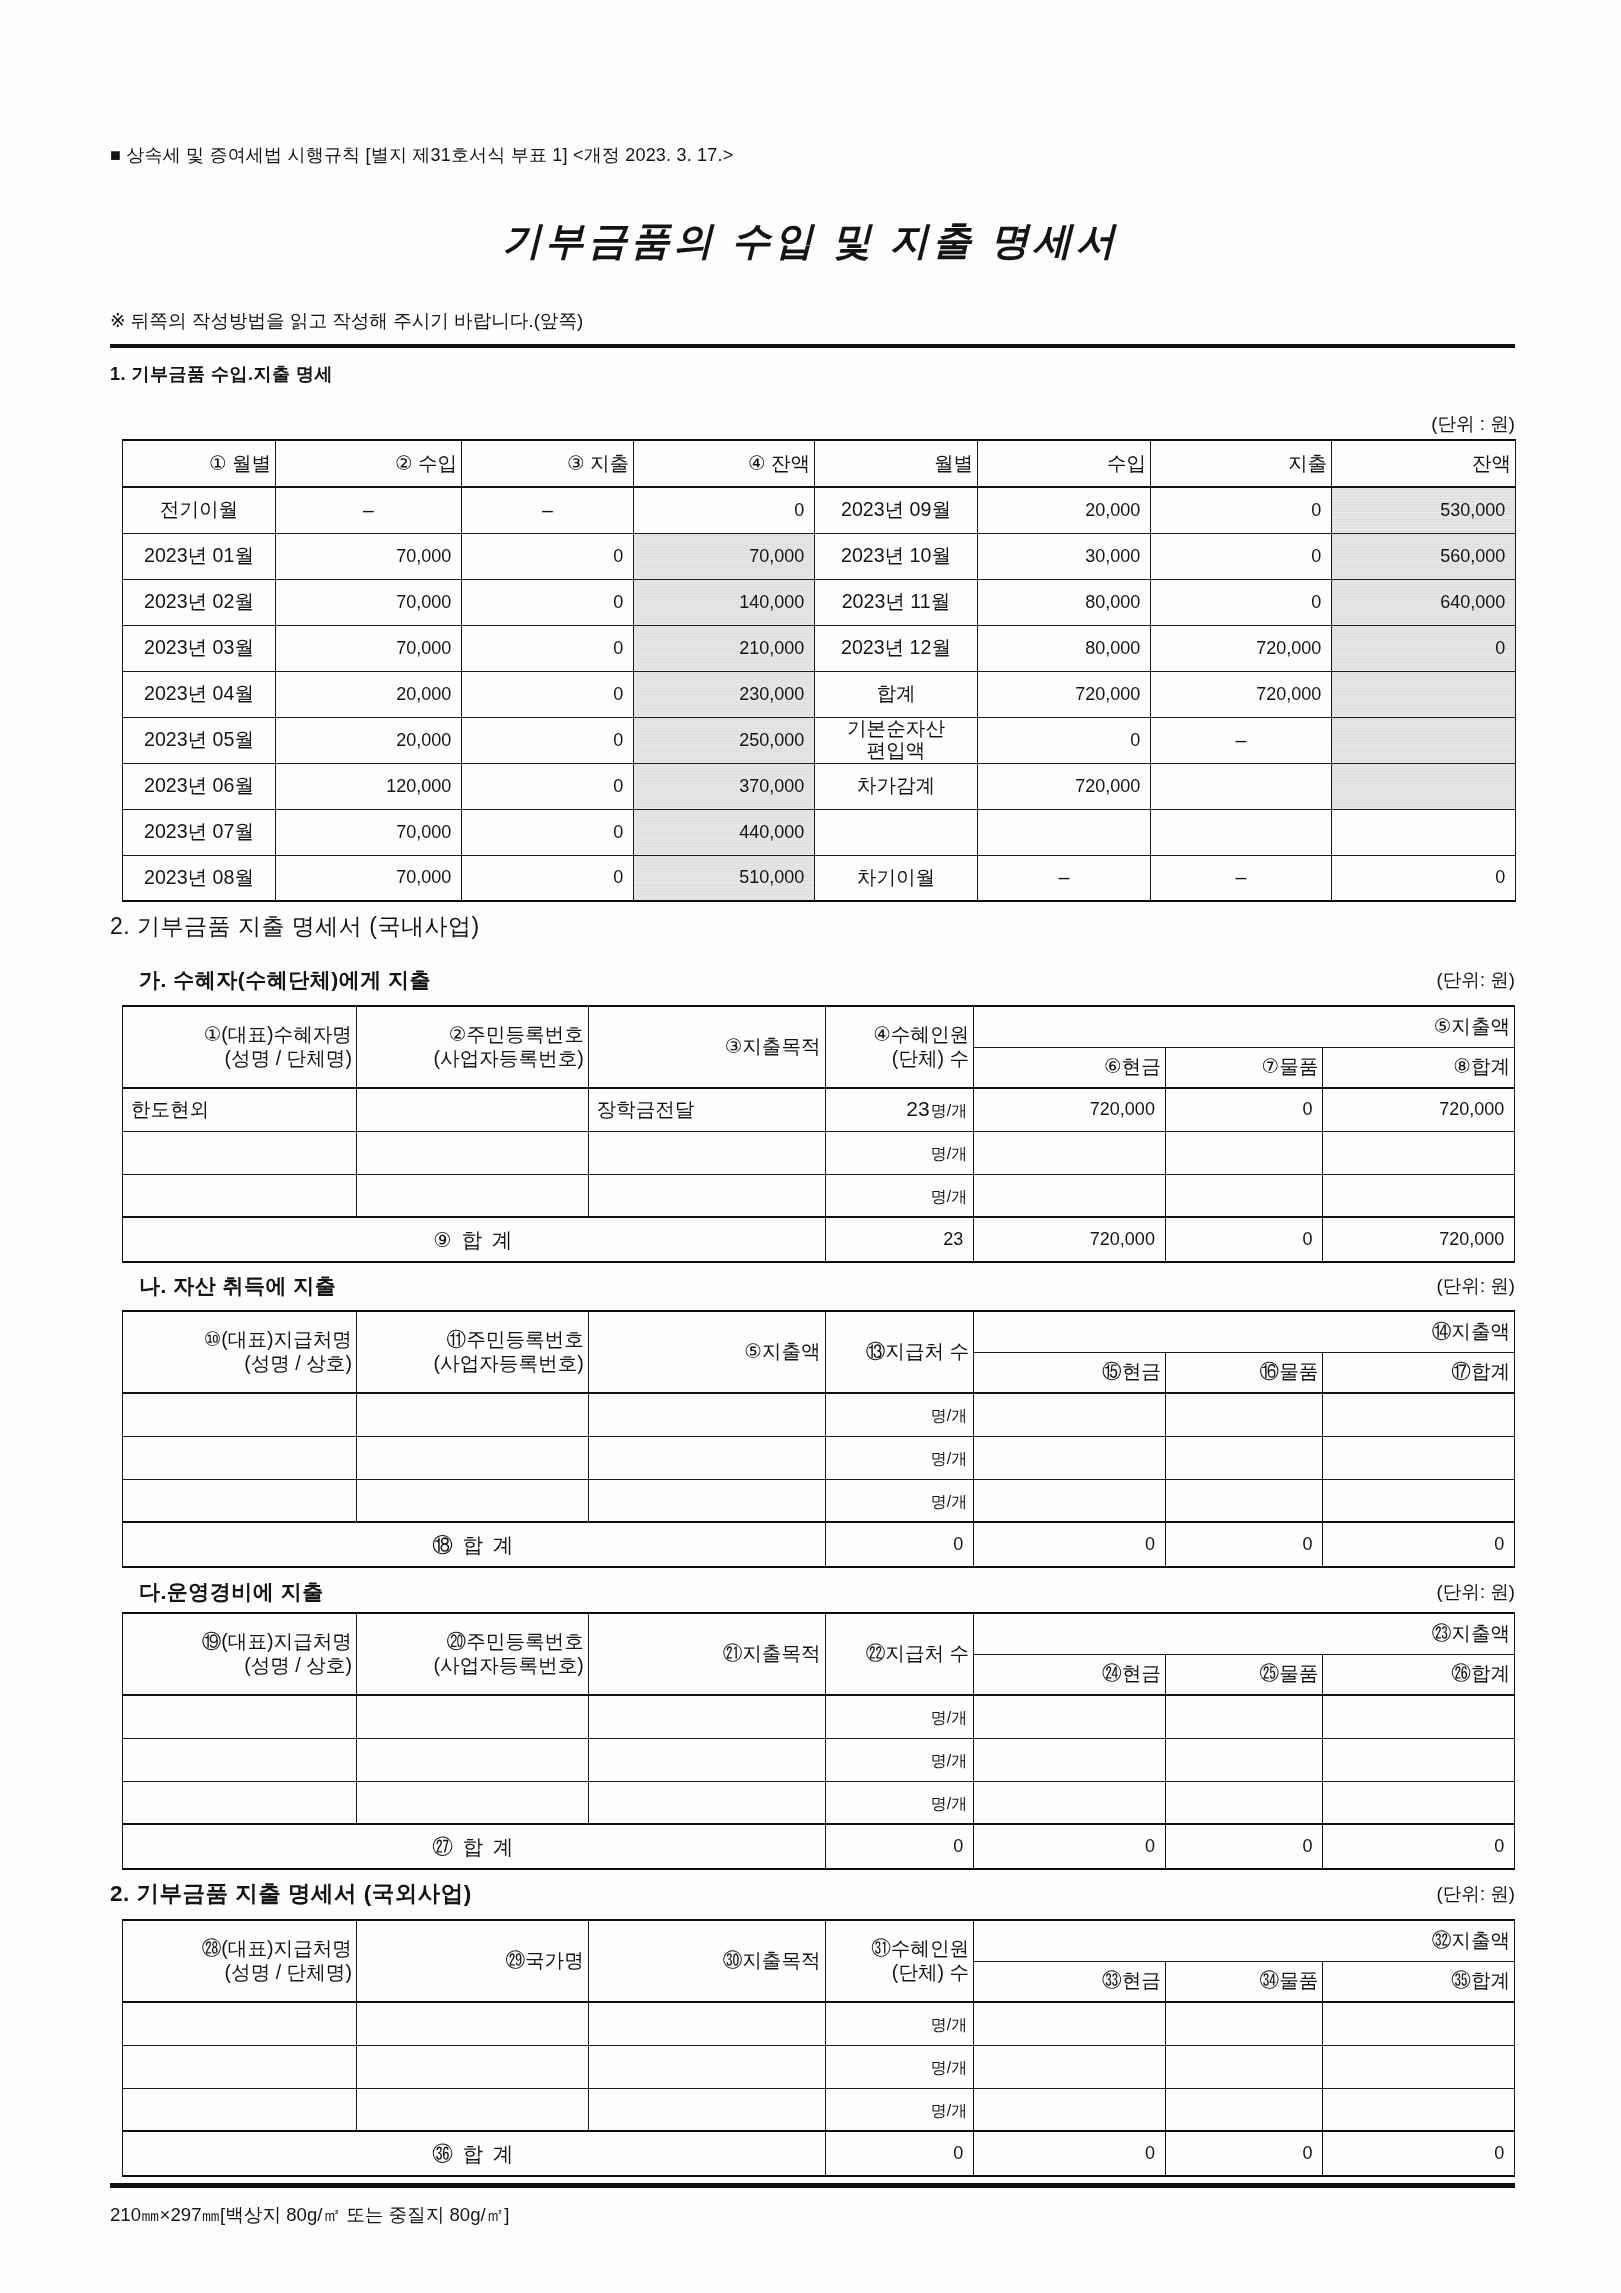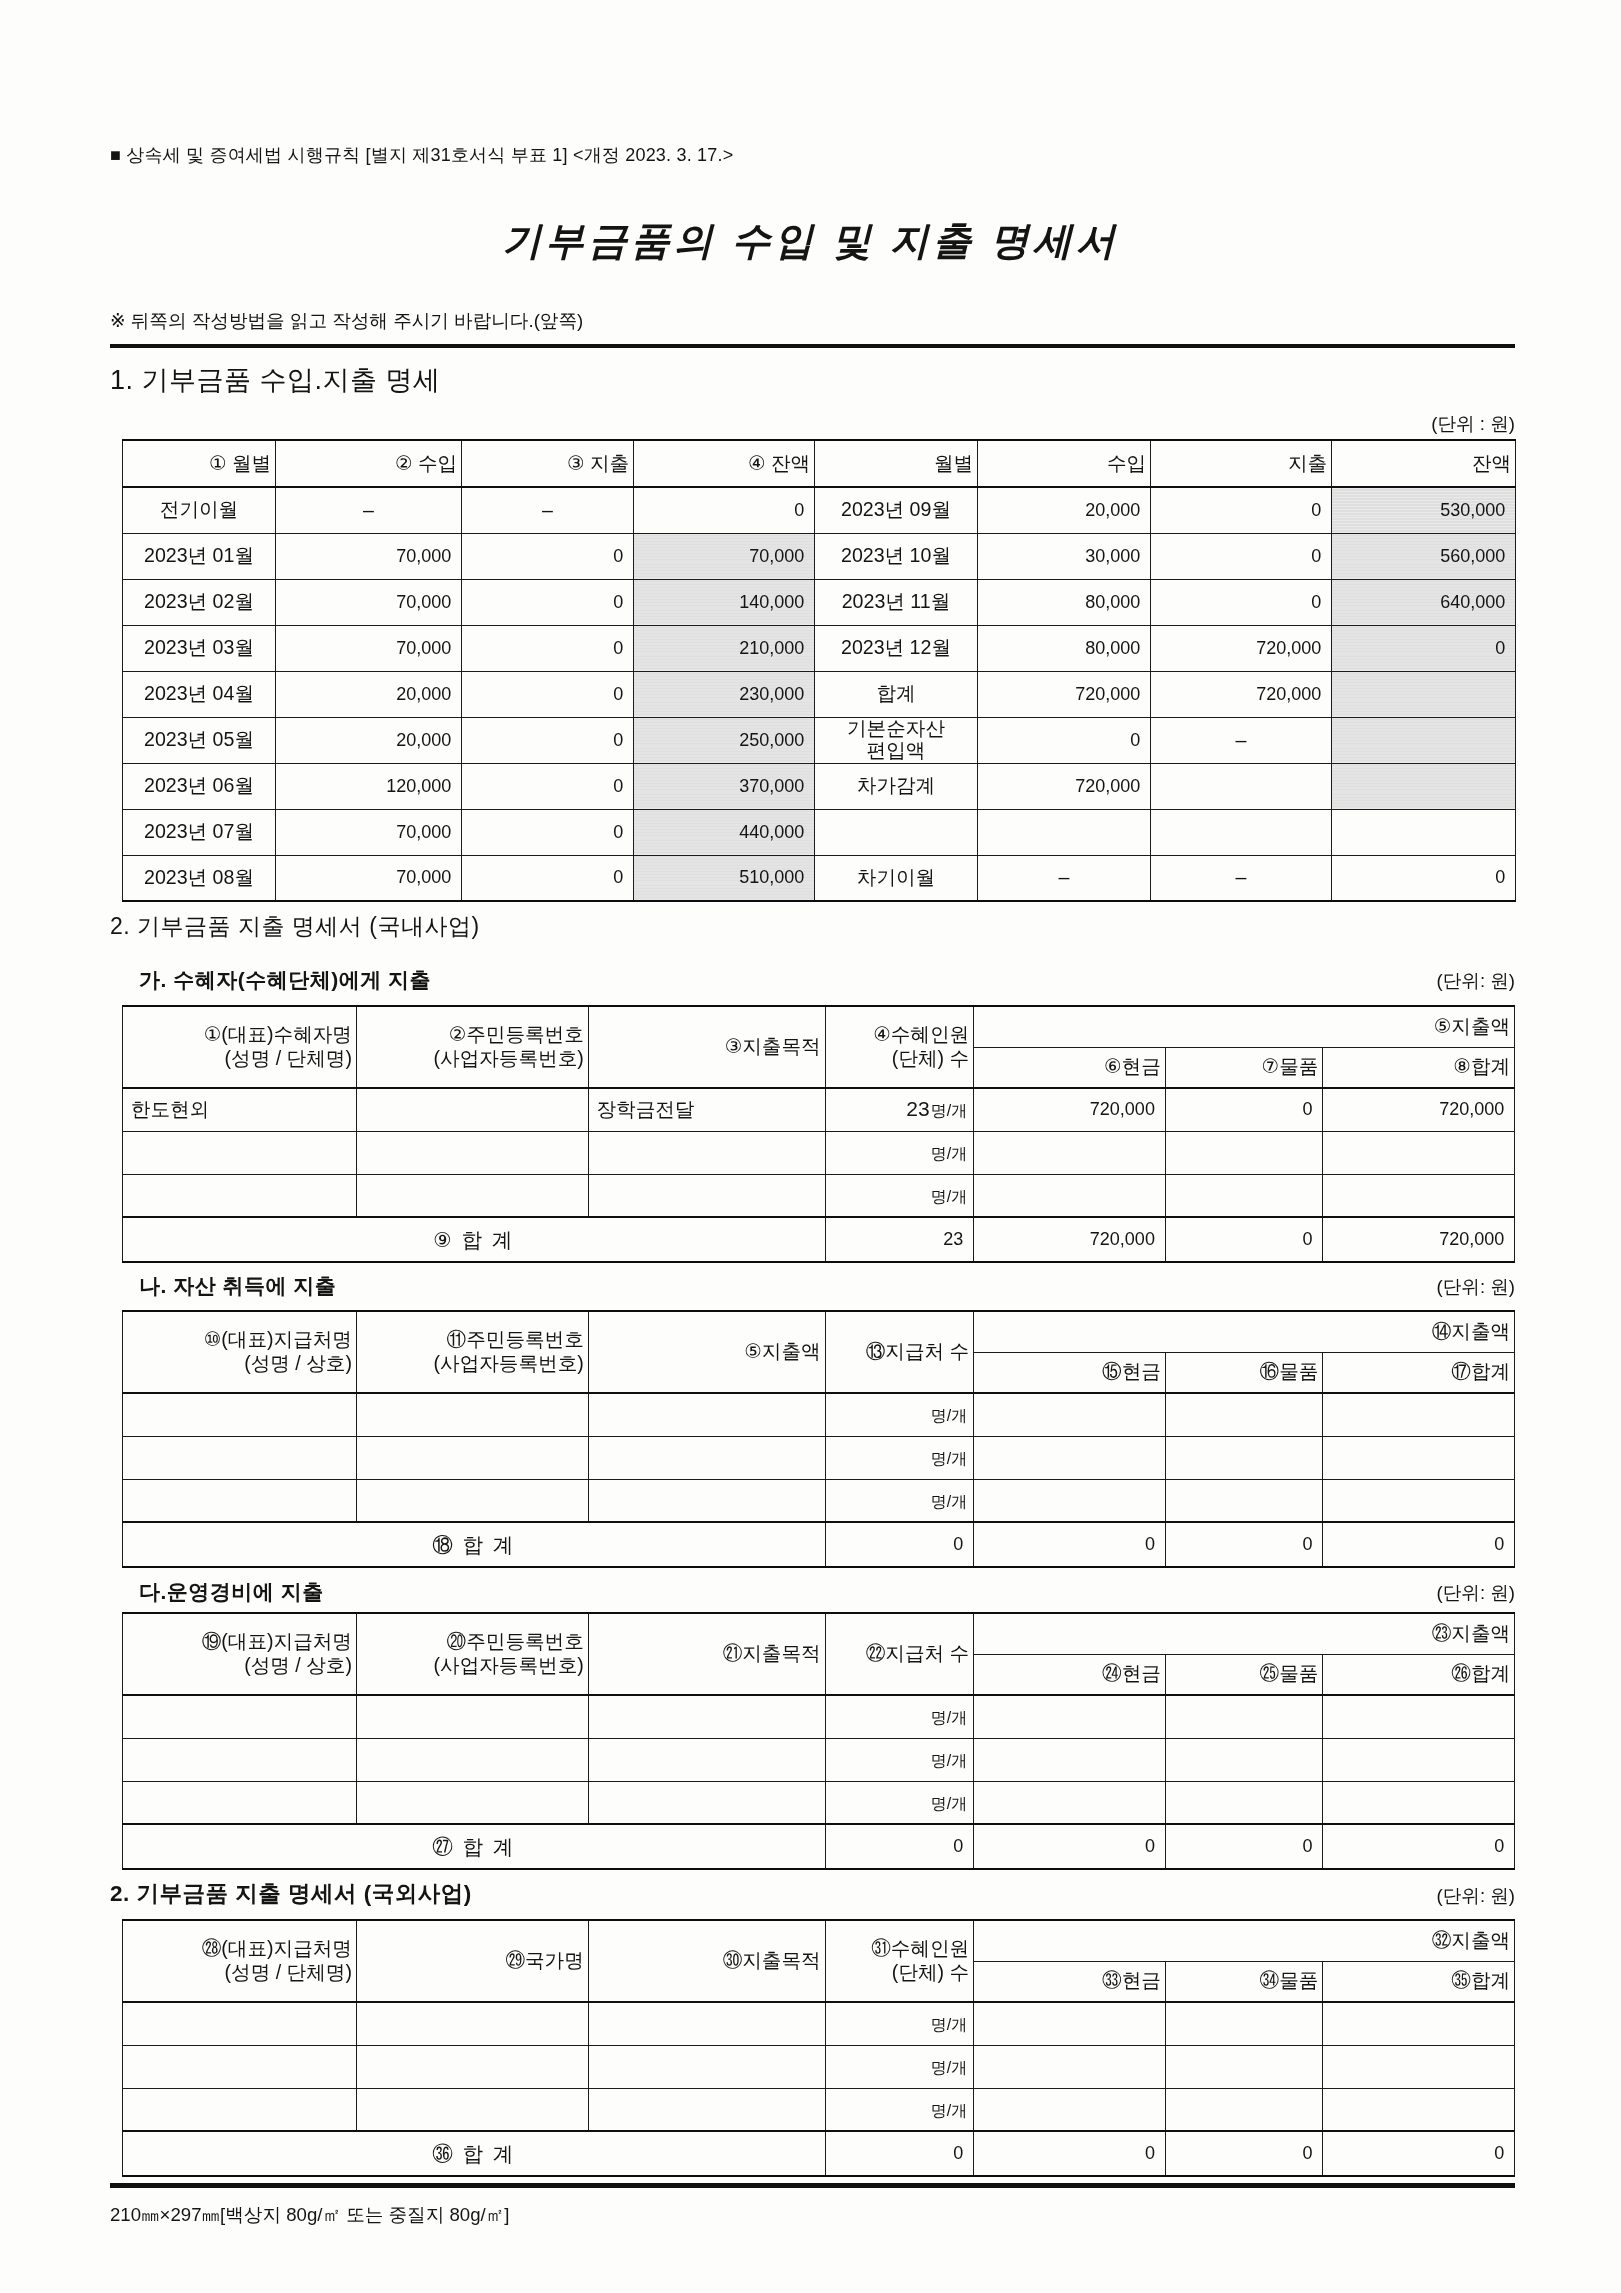--- a/index.html
+++ b/index.html
@@ -13,26 +13,26 @@
     position:relative; width:1621px; height:2294px;
     background:#fdfdfb; overflow:hidden;
   }
   
   #reg-line   { position:absolute; top:143px; left:110px; font-size:18px; letter-spacing:0.2px; }
   #page-title { position:absolute; top:214px; left:0; width:100%; margin:0; text-align:center;
                 font-size:39px; font-weight:bold; letter-spacing:3.9px;font-style:italic; }
   #note-row   { position:absolute; top:308px; left:110px; width:1405px;
                 display:flex; justify-content:flex-start; font-size:18.6px; }
   #top-rule   { position:absolute; top:344px; left:110px; width:1405px; height:3.9px; background:#101010; }
-  #sec1-title { position:absolute; top:362px; left:110px; font-size:27px; font-weight:normal; letter-spacing:0.5px; }
+  #sec1-title { position:absolute; top:362px; left:110px; font-size:18px; font-weight:bold; letter-spacing:0.5px; }
   #unit1      { position:absolute; top:411px; left:110px; width:1405px; text-align:right; font-size:18.6px; }
   #sec2-title { position:absolute; top:911px; left:110px; font-size:23px; font-weight:normal; letter-spacing:0.5px; }
 
   .label-row  { position:absolute; left:110px; width:1405px;
-                display:flex; justify-content:space-between; align-items:flex-end; font-size:18.6px; }
+                display:flex; justify-content:space-between; align-items:center; font-size:18.6px; }
   .sub-label  { font-weight:bold; font-size:21px; margin-left:29px; letter-spacing:0.5px; }
   .sec-h      { font-weight:bold; font-size:22.5px; letter-spacing:0.5px; }
   #lr0 { top:966px; }  #lr1 { top:1272px; } #lr2 { top:1578px; } #lr3 { top:1878px; }
 
   #monthly-wrap { position:absolute; top:439px;  left:122px; }
   #exp0 { position:absolute; top:1005px; left:122px; }
   #exp1 { position:absolute; top:1310px; left:122px; }
   #exp2 { position:absolute; top:1612px; left:122px; }
   #exp3 { position:absolute; top:1919px; left:122px; }
 

